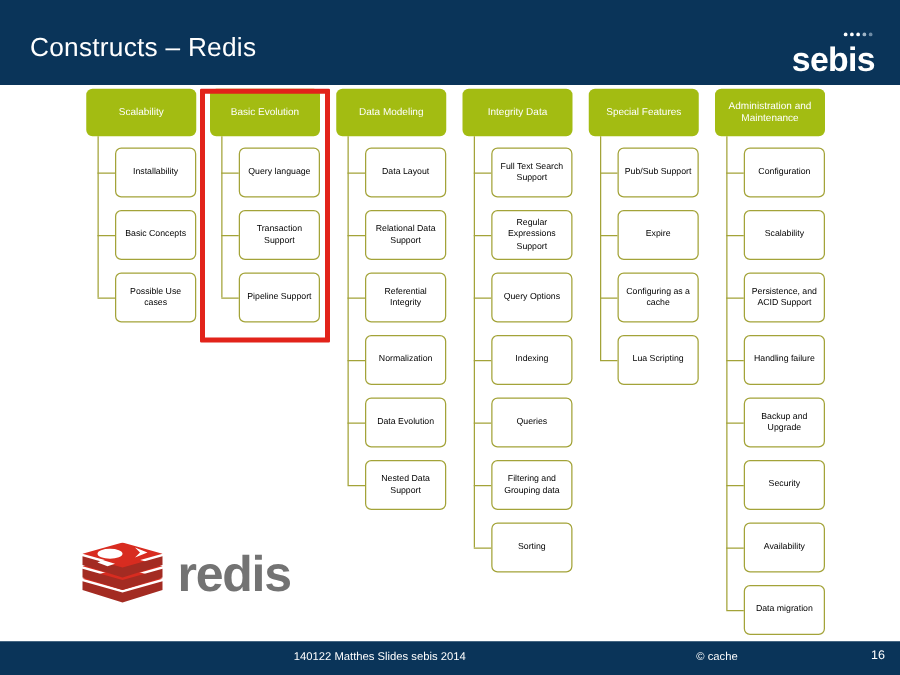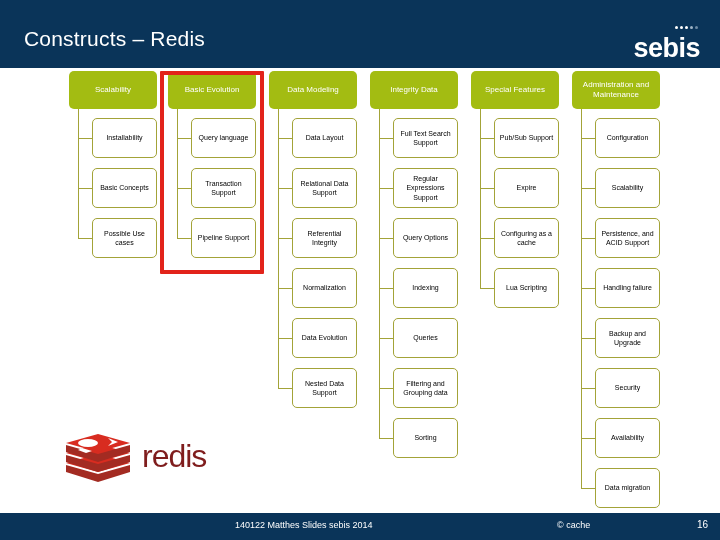--- a/index.html
+++ b/index.html
@@ -166,23 +166,23 @@
     width: 180px; height: 62px;
   }
   #redis-mark {
     position: absolute;
     left: 0; top: 2px;
     width: 72px; height: 58px;
   }
   #redis-word {
     position: absolute;
     left: 80px; top: 8px;
-    font-size: 32px;
-    font-weight: normal;
-    color: #7f1d1d;
+    font-size: 40px;
+    font-weight: bold;
+    color: #737373;
     letter-spacing: -1px;
     line-height: 1;
     font-family: "Liberation Sans", sans-serif;
   }
 </style>
 </head>
 <body>
 
 <div id="header-bar">
   <div id="sebis-logo">

